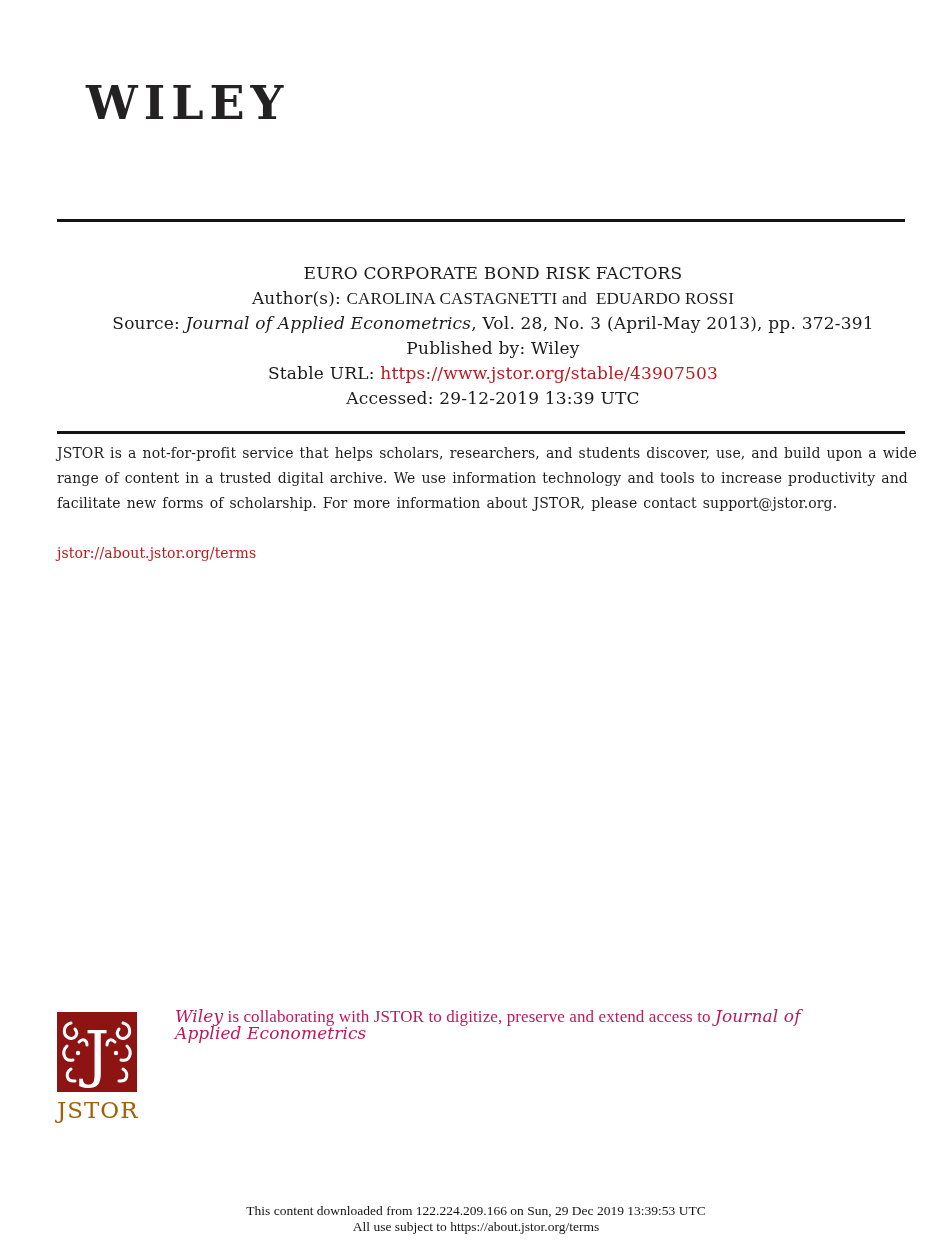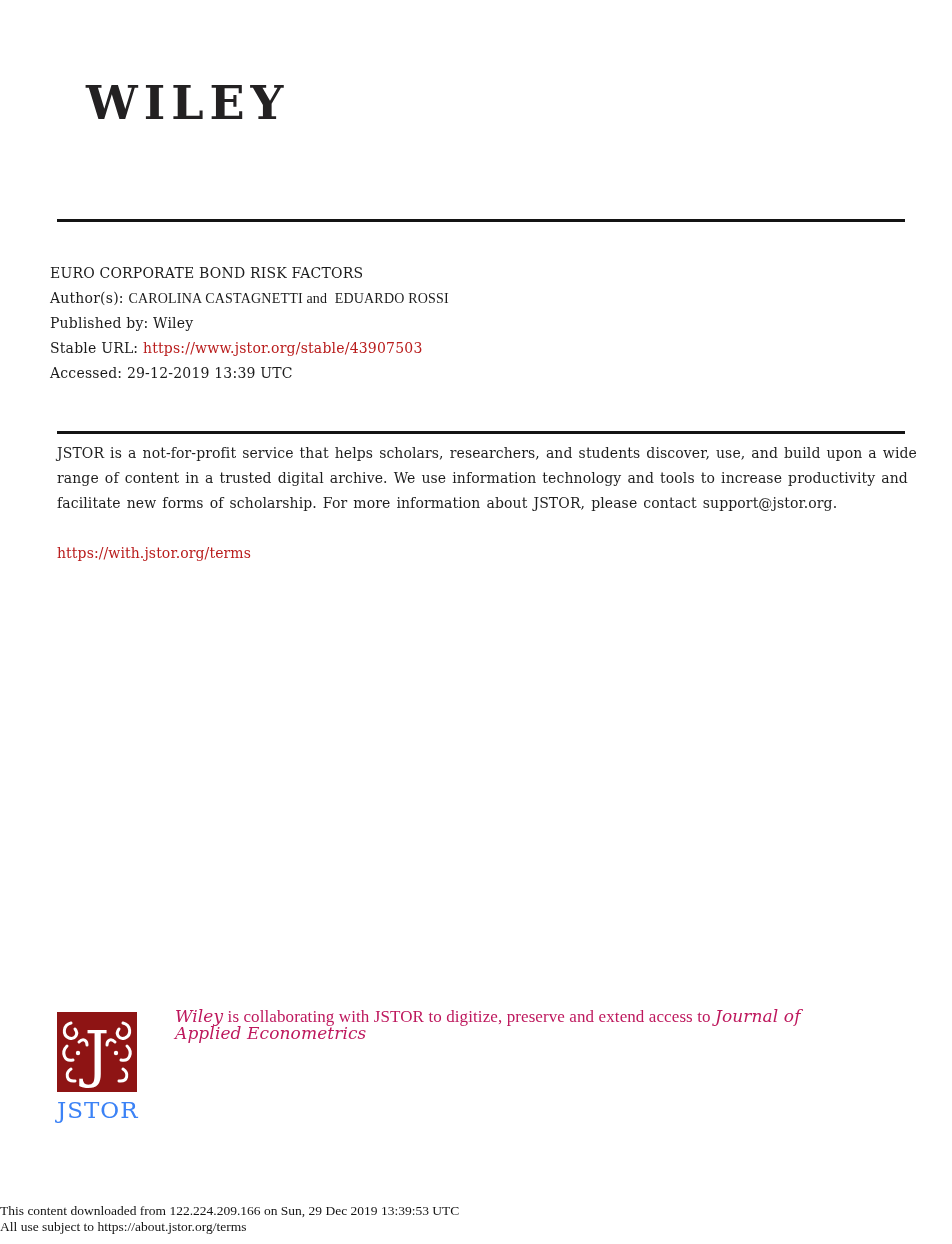--- a/index.html
+++ b/index.html
@@ -28,27 +28,28 @@
     position: absolute;
     left: 57px;
     width: 848px;
     height: 3px;
     background: #141414;
   }
   .rule-top { top: 219px; }
   .rule-mid { top: 431px; }
   .citation {
     position: absolute;
-    left: 50px;
+    left: 63px;
     top: 261px;
     width: 860px;
-    font-size: 14px;
+    font-size: 17px;
     line-height: 25px;
     letter-spacing: 0.2px;
     color: #1b1b1b;
+    text-align: center;
   }
   .citation .cit-line { white-space: pre-wrap; }
   .italic { font-style: italic; }
   .keepspace { white-space: pre-wrap; font-family: Liberation Serif, serif; }
   .url-link { color: #b91c1c; text-decoration: none; cursor: pointer; }
   .about-para {
     position: absolute;
     left: 57px;
     width: 870px;
     font-size: 14px;
@@ -66,67 +67,69 @@
     left: 57px;
     top: 1012px;
     width: 110px;
   }
   .jstor-mark { display: block; }
   .jstor-wordmark {
     margin-top: 5px;
     font-family: "DejaVu Serif", serif;
     font-size: 23px;
     letter-spacing: 1px;
-    color: #3b82f6;
+    color: #a16207;
   }
   .collab-note {
     position: absolute;
     left: 175px;
     top: 1008px;
     width: 660px;
     font-size: 17px;
     line-height: 17px;
     letter-spacing: 0.1px;
     color: #be185d;
   }
   .footer {
     position: absolute;
     left: 0;
     top: 1203px;
     width: 952px;
+    text-align: center;
     font-family: "Liberation Serif", serif;
     font-size: 13.5px;
     line-height: 16px;
     color: #141414;
   }
 </style>
 </head>
 <body>
 
 <div class="page">
 
   <div class="wiley-wordmark">WILEY</div>
 
   <div class="rule rule-top"></div>
 
   <div class="citation">
     <div class="cit-line">EURO CORPORATE BOND RISK FACTORS</div>
     <div class="cit-line"><span>Author(s): </span><span class="keepspace">CAROLINA CASTAGNETTI and  EDUARDO ROSSI</span></div>
+    <div class="cit-line"><span>Source: </span><span class="italic">Journal of Applied Econometrics</span><span>, Vol. 28, No. 3 (April-May 2013), pp. 372-391</span></div>
     <div class="cit-line"><span>Published by: </span><span>Wiley</span></div>
     <div class="cit-line"><span>Stable URL: </span><span class="url-link">https://www.jstor.org/stable/43907503</span></div>
     <div class="cit-line"><span>Accessed: </span><span>29-12-2019 13:39 UTC</span></div>
   </div>
 
   <div class="rule rule-mid"></div>
 
   <p class="about-para para-1">JSTOR is a not-for-profit service that helps scholars, researchers, and students discover, use, and build upon a wide
 range of content in a trusted digital archive. We use information technology and tools to increase productivity and
 facilitate new forms of scholarship. For more information about JSTOR, please contact support@jstor.org.</p>
 
-  <p class="about-para para-2"><span class="terms-url url-link">https://with.jstor.org/terms</span></p>
+  <p class="about-para para-2"><span class="terms-url url-link">jstor://about.jstor.org/terms</span></p>
 
   <div class="jstor-logo-block">
     <svg class="jstor-mark" width="80" height="80" viewBox="0 0 80 80" xmlns="http://www.w3.org/2000/svg">
       <rect x="0" y="0" width="80" height="80" fill="#8e1414"></rect>
       <g stroke="#ffffff" stroke-width="3" fill="none" stroke-linecap="round">
         <path d="M14 11 C6 13 5 23 12 26 C18 28 22 22 18 17"></path>
         <path d="M10 34 C4 40 7 50 16 48"></path>
         <path d="M14 57 C8 61 9 70 18 69"></path>
         <path d="M66 11 C74 13 75 23 68 26 C62 28 58 22 62 17"></path>
         <path d="M70 34 C76 40 73 50 64 48"></path>

